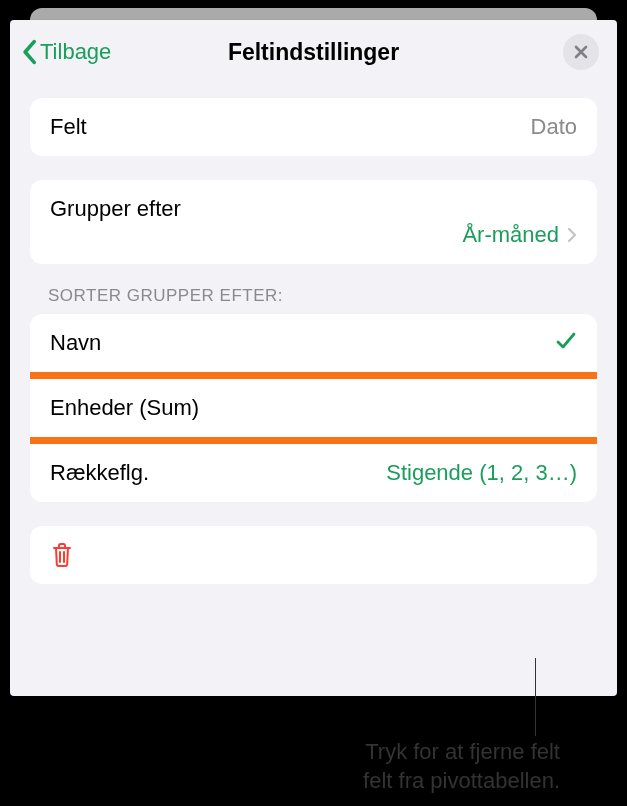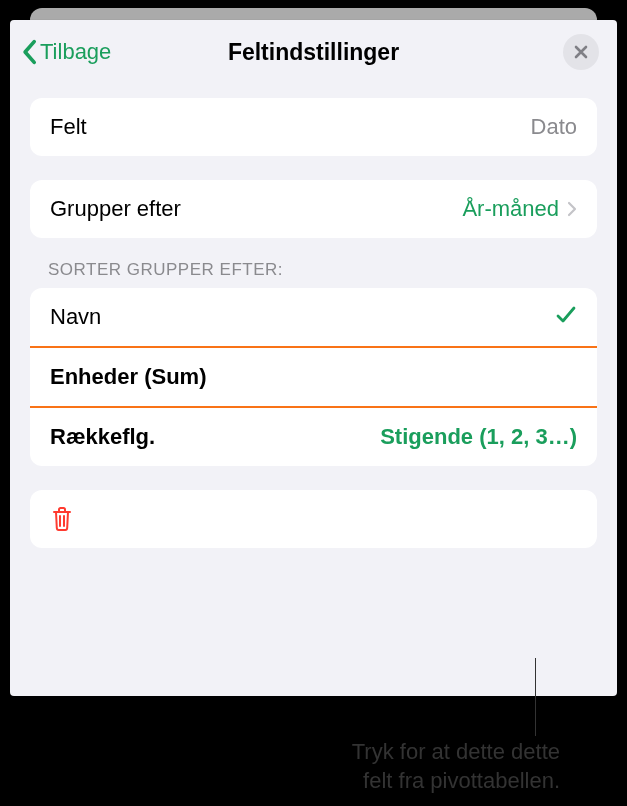--- a/index.html
+++ b/index.html
@@ -101,34 +101,34 @@
     .row {
       display: flex;
       align-items: flex-start;
       justify-content: space-between;
       padding: 16px 20px;
       font-size: 22px;
       color: #000;
       position: relative;
     }
     .row + .row {
-      border-top: 2px solid #f97316;
-      font-weight: bold;
+      border-top: 7px solid #f97316;
     }
     .row-value {
       color: #8a8a8e;
       font-size: 22px;
     }
     .row-value.green {
       color: #1a9e5c;
     }
     .row-right {
       display: flex;
       align-items: center;
       gap: 8px;
+      margin-top: 26px;
     }
     .chevron {
       width: 10px;
       height: 16px;
     }
     .checkmark {
       width: 22px;
       height: 22px;
     }
     .danger {
@@ -228,15 +228,15 @@
           <path d="M10 10 L10 20 M14 10 L14 20" stroke="#ff3b30" stroke-width="2" stroke-linecap="round"></path>
         </svg>
       </div>
     </div>
 
   </div>
 </div>
 
 <div class="callout-line"></div>
 <div class="callout-text">
-  <span>Tryk for at dette dette</span><br>
+  <span>Tryk for at fjerne felt</span><br>
   <span>felt fra pivottabellen.</span>
 </div>
 
 </body></html>

